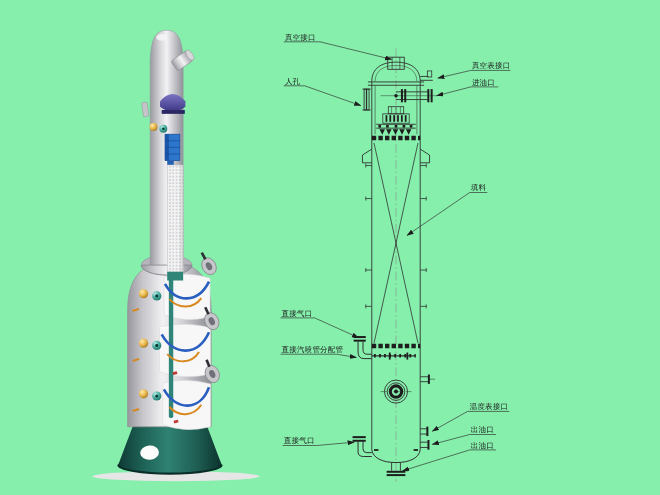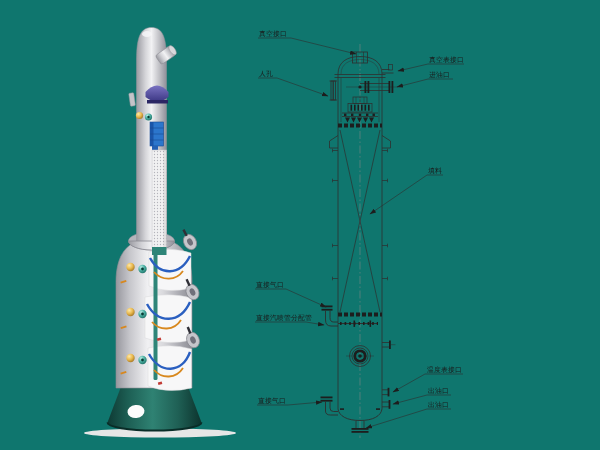--- a/index.html
+++ b/index.html
@@ -1,17 +1,17 @@
 <!DOCTYPE html>
 <html><head>
 <meta charset="utf-8">
 <style>
   html,body{margin:0;padding:0;background:#fff;}
   .stage{
-    position:relative;width:600px;height:450px;background:#0f766e;overflow:hidden;
+    position:relative;width:600px;height:450px;background:#86efac;overflow:hidden;
     font-family:"DejaVu Sans","Liberation Sans",sans-serif;
   }
   .stage svg{position:absolute;left:0;top:0;}
   text.lbl{
     font-family:"DejaVu Sans","Liberation Sans",sans-serif;
     font-size:6.8px;fill:#1a1a1a;letter-spacing:0.2px;
   }
 </style>
 </head>
 <body>

